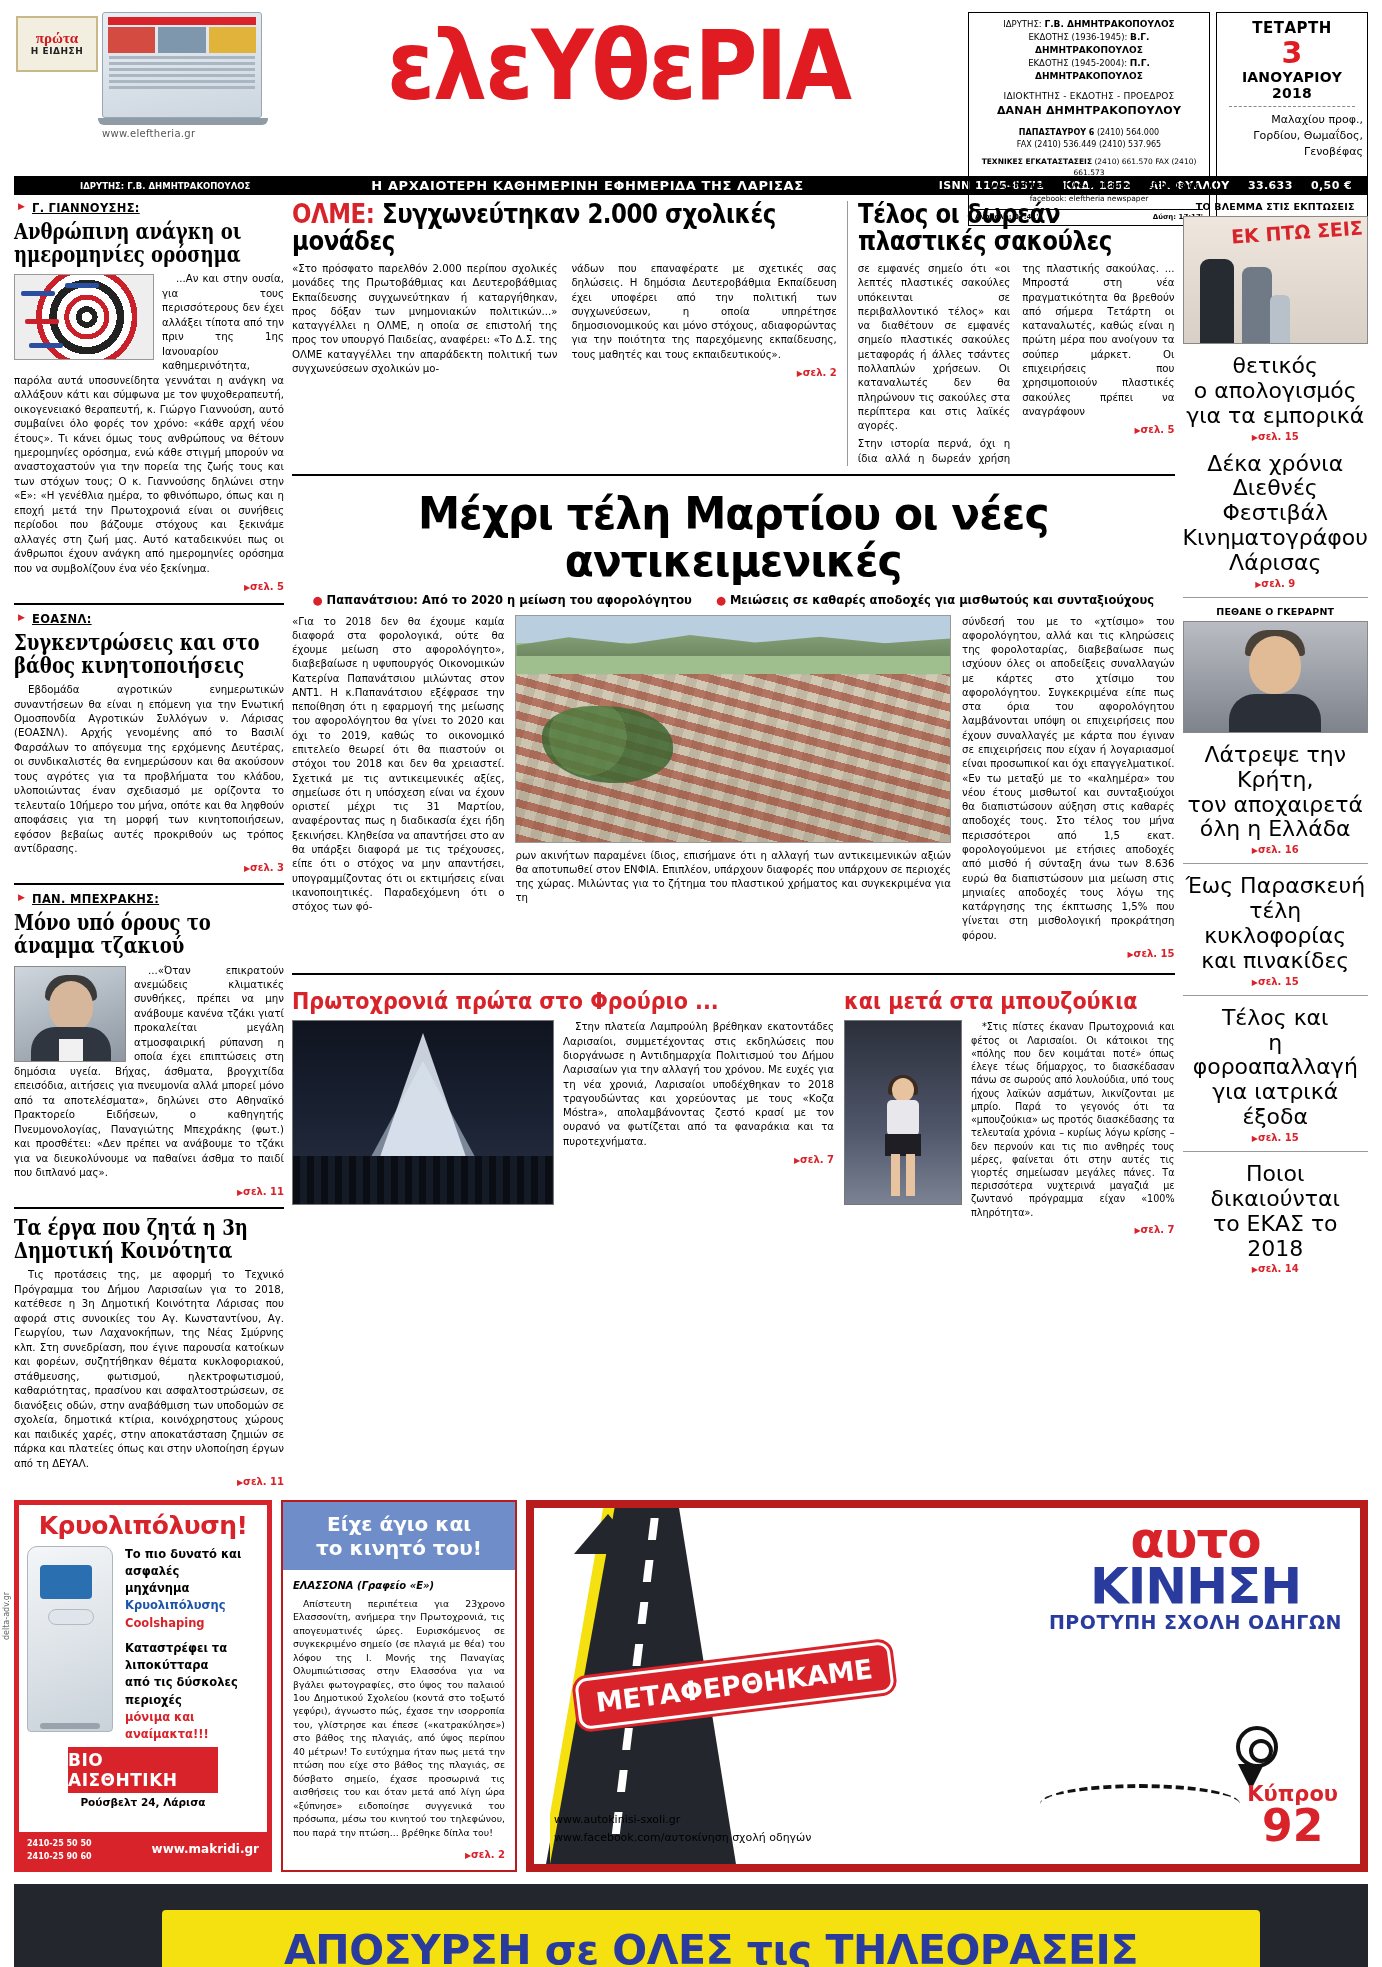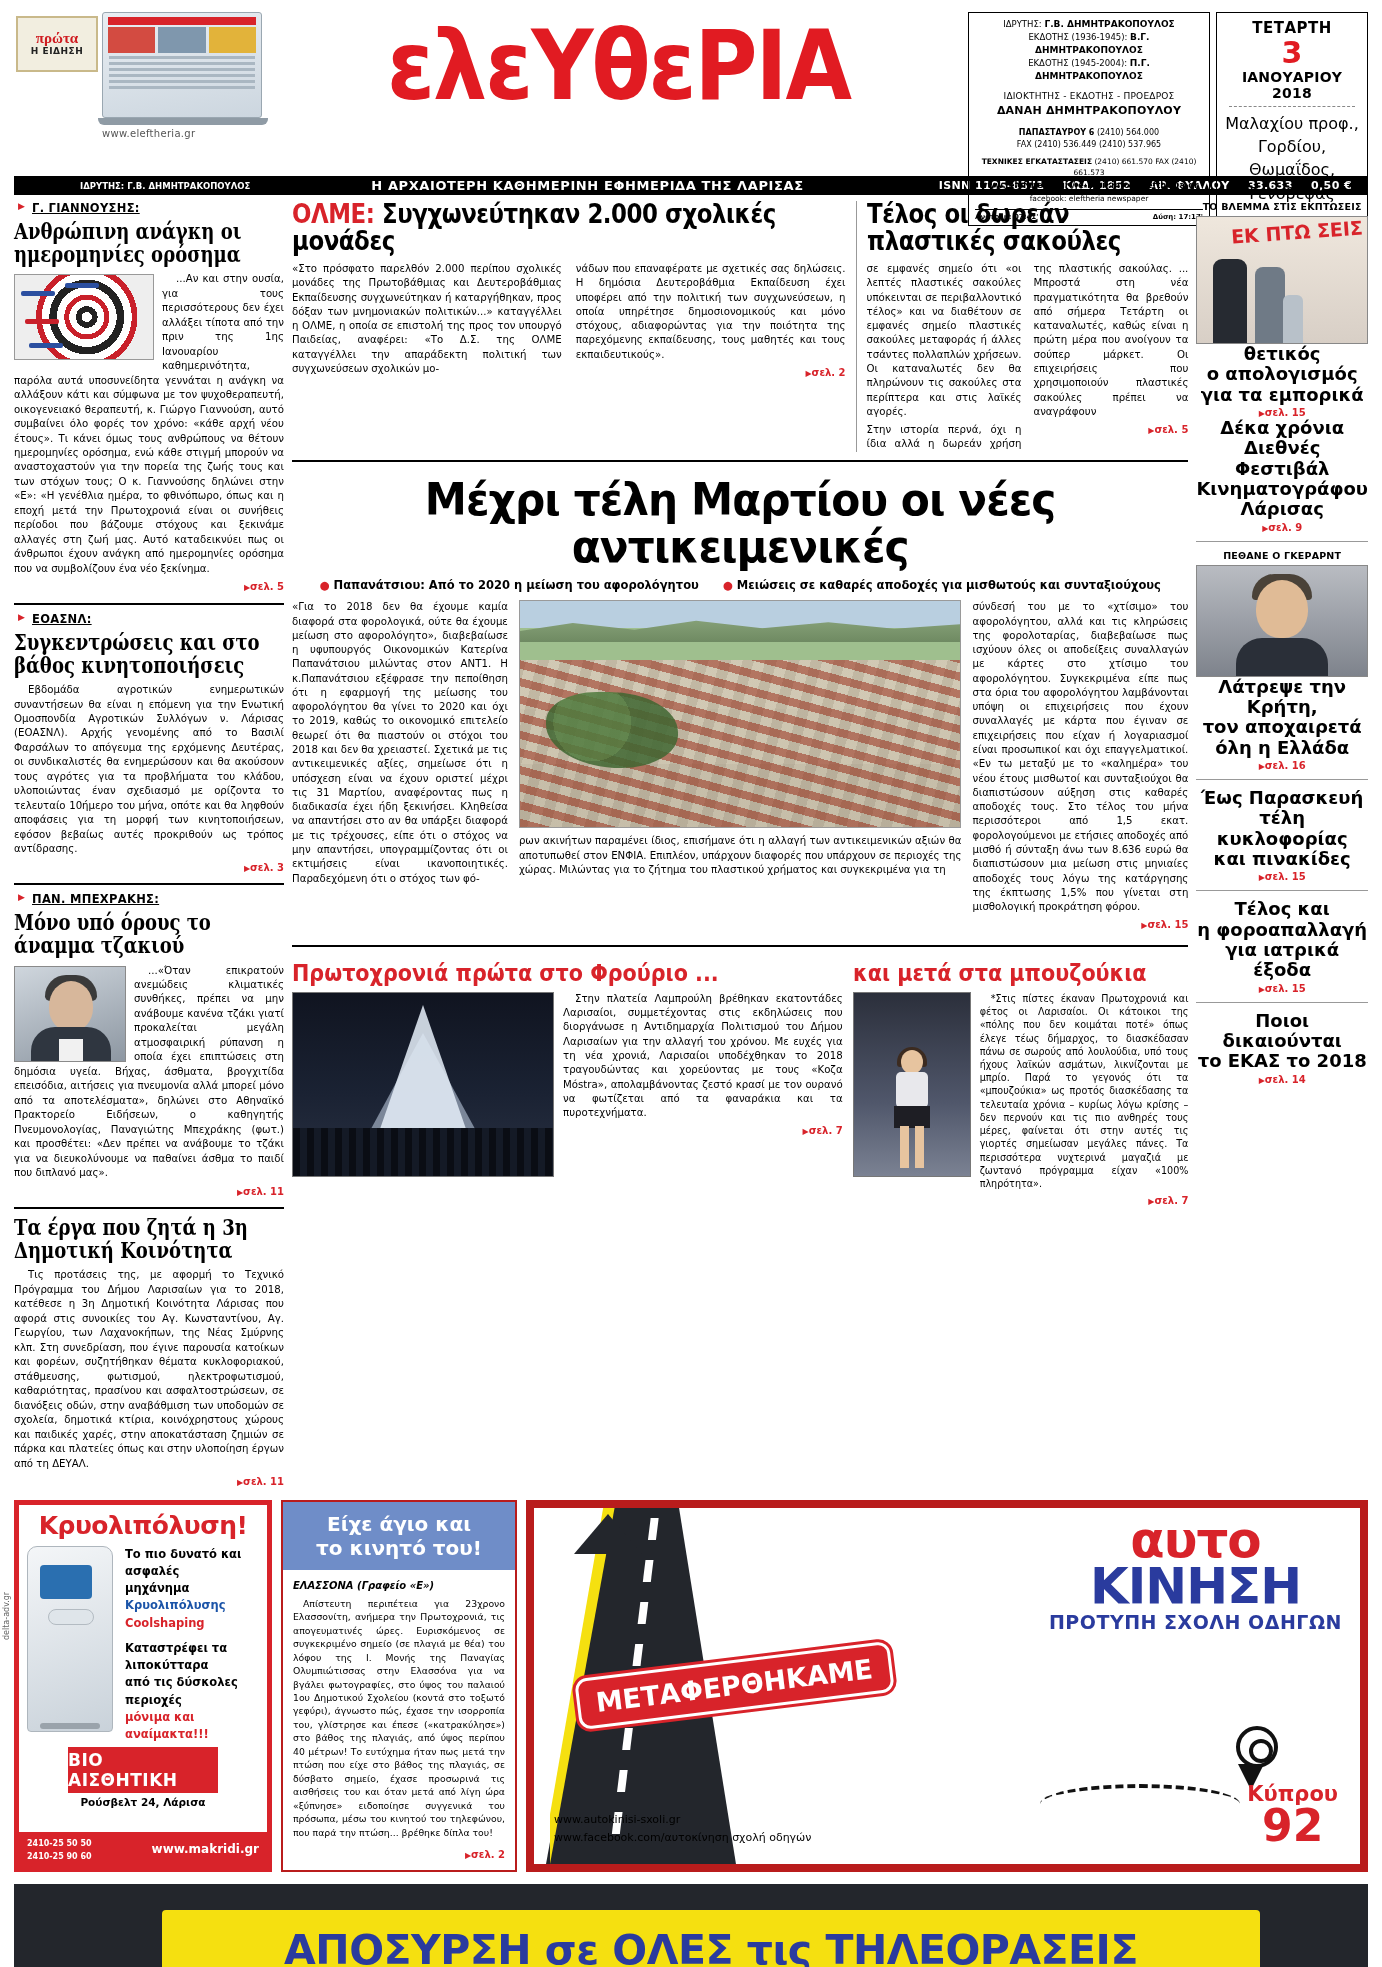--- a/index.html
+++ b/index.html
@@ -60,21 +60,21 @@
   .info-box .tech { margin-top:5px; font-size:7.5px; line-height:1.5; }
   .info-box .web { font-size:8.5px; font-weight:bold; }
   .info-box .fb { font-size:7.5px; margin-top:3px; }
   .sunbar { display:flex; justify-content:space-between; border-top:1px solid #000; margin-top:4px; padding-top:2px; font-size:7px; font-weight:bold; }
 
   .date-box { flex:0 0 152px; border:1.5px solid #000; text-align:center; padding:6px 4px; }
   .date-box .dow { font-size:15px; font-weight:bold; letter-spacing:.5px; }
   .date-box .dnum { font-size:30px; font-weight:bold; color:#e11b22; line-height:1; margin:1px 0; }
   .date-box .my { font-size:14px; font-weight:bold; letter-spacing:.2px; }
   .date-box hr { border:0; border-top:1px dashed #888; margin:5px 8px; }
-  .date-box .saints { font-size:16px; line-height:1.45; }
+  .date-box .saints { font-size:11px; line-height:1.45;text-align:right; }
 
   
   .tagbar {
     margin:4px 14px 0 14px; background:#000; color:#fff;
     height:19px; display:flex; align-items:center; font-size:9px;
   }
   .tagbar .founder2 { padding-left:66px; font-size:8.5px; font-weight:bold; }
   .tagbar .tagline { flex:1; text-align:center; font-size:13px; font-weight:bold; letter-spacing:.6px; }
   .tagbar .issn { padding-right:16px; font-size:11px; font-weight:bold; letter-spacing:.4px; }
   .tagbar .issn span { margin-left:14px; }
@@ -207,21 +207,21 @@
   
   .rail-label { font-size:9.5px; font-weight:bold; text-align:center; letter-spacing:.2px; margin-bottom:4px; }
   .rail-img {
     width:100%; height:128px; border:1px solid #888; position:relative; overflow:hidden;
     background:linear-gradient(180deg,#efe7dd 0%,#d8cfc6 100%);
   }
   .rail-img .sale { position:absolute; right:4px; top:6px; color:#d8232a; font-weight:bold; font-size:19px; line-height:.95; transform:rotate(-4deg);}
   .rail-img .p1 { position:absolute; left:16px; bottom:0; width:34px; height:84px; background:#262a31; border-radius:9px 9px 0 0;}
   .rail-img .p2 { position:absolute; left:58px; bottom:0; width:30px; height:76px; background:#6f7a86; border-radius:8px 8px 0 0;}
   .rail-img .p3 { position:absolute; left:86px; bottom:0; width:20px; height:48px; background:#b8c1c9; border-radius:6px 6px 0 0;}
-  .rail-head { text-align:center; font-size:18px; line-height:1.13; margin:0 0 2px; font-weight:700; }
+  .rail-head { text-align:center; font-size:22px; line-height:1.13; margin:10px 0 2px; font-weight:400; }
   .rail-seel { text-align:center; font-size:10px; }
   .rail-sep { border:0; border-top:1px solid #999; margin:8px 0; }
   .rail-photo {
     width:100%; height:112px; border:1px solid #888; overflow:hidden; position:relative;
     background:linear-gradient(180deg,#b9bcc2,#7e838c);
   }
   .rail-photo .hd { position:absolute; left:50%; transform:translateX(-50%); top:14px; width:52px; height:58px; background:#e0bb96; border-radius:50% 50% 46% 46%; }
   .rail-photo .hr3 { position:absolute; left:50%; transform:translateX(-50%); top:8px; width:60px; height:26px; background:#4a4238; border-radius:30px 30px 5px 5px; }
   .rail-photo .bd { position:absolute; left:50%; transform:translateX(-50%); bottom:0; width:92px; height:38px; background:#2a2f38; border-radius:26px 26px 0 0; }
 

